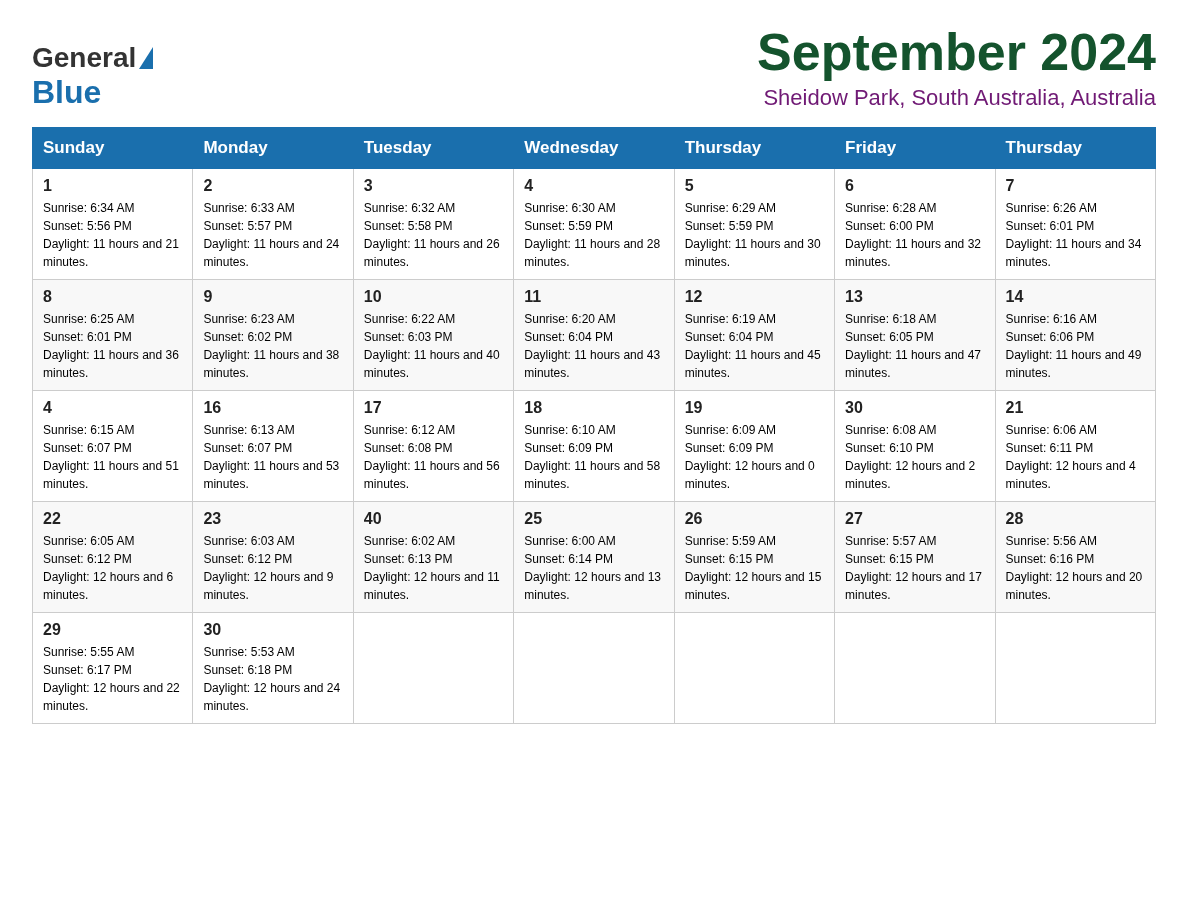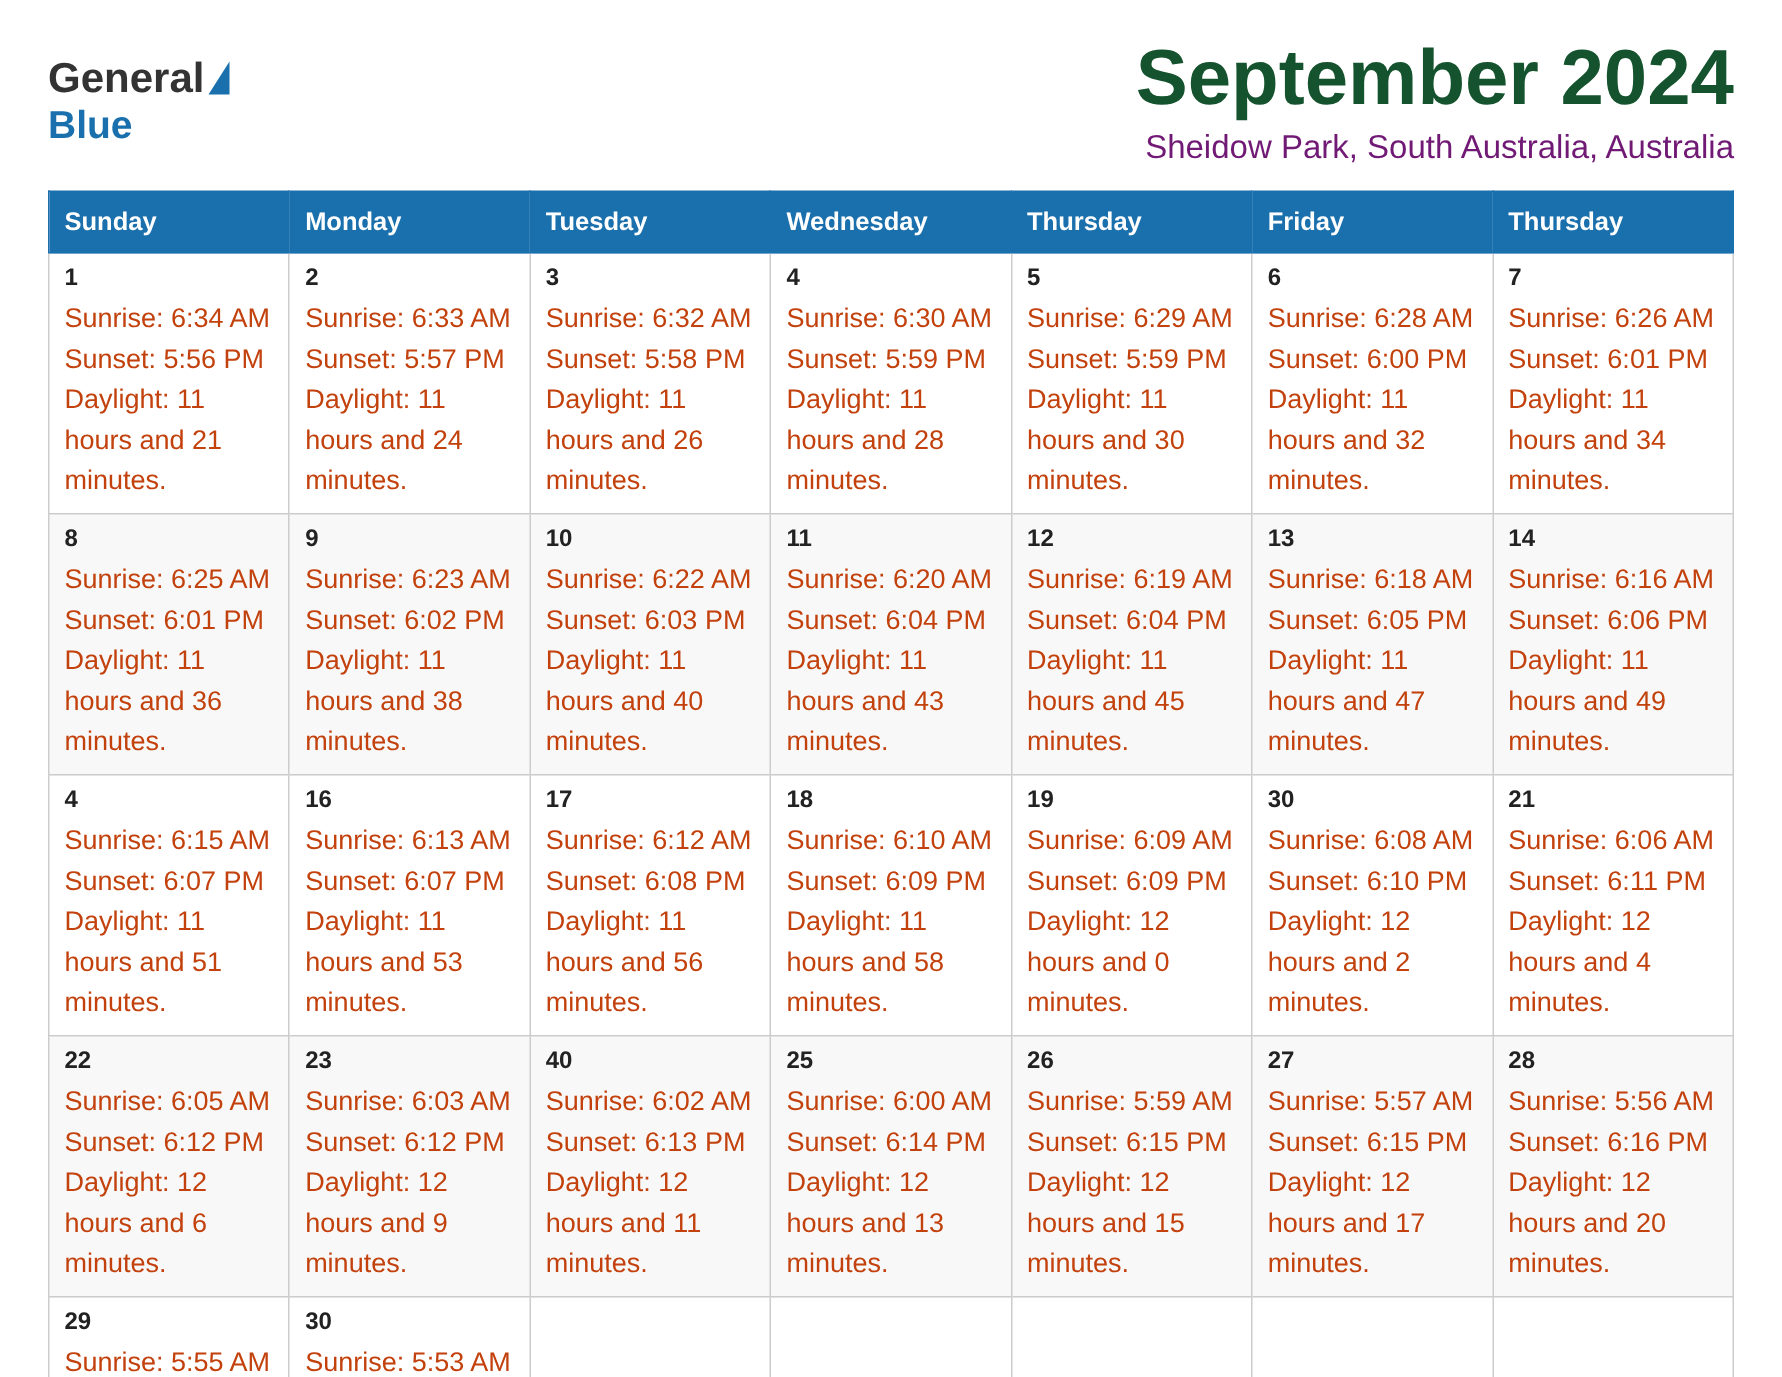--- a/index.html
+++ b/index.html
@@ -6,21 +6,21 @@
     body {
       font-family: Arial, sans-serif;
       background: #ffffff;
       padding: 24px 32px;
       width: 1188px;
       min-height: 918px;
     }
     .header-area {
       display: flex;
       justify-content: space-between;
-      align-items: center;
+      align-items: flex-end;
       margin-bottom: 16px;
       gap: 27px;
     }
     .logo {
       display: flex;
       flex-direction: column;
       align-items: flex-start;
     }
     .logo-general {
       color: #333;
@@ -31,21 +31,21 @@
       width: 0;
       height: 0;
       border-left: 14px solid transparent;
       border-bottom: 22px solid #1a6fad;
       display: inline-block;
       margin-left: 3px;
       margin-right: 1px;
     }
     .logo-blue {
       color: #1a6fad;
-      font-size: 26px;
+      font-size: 32px;
       font-weight: bold;
     }
     .title-area {
       text-align: right;
     }
     .month-title {
       font-size: 52px;
       font-weight: bold;
       color: #14532d;
       line-height: 1.1;
@@ -84,22 +84,22 @@
       background: #f8f8f8;
     }
     .day-number {
       font-size: 16px;
       font-weight: bold;
       color: #222;
       margin-bottom: 4px;
       display: block;
     }
     .day-info {
-      font-size: 18px;
-      color: #c2410c;
+      font-size: 12px;
+      color: #000000;
       line-height: 1.5;
     }
     .empty-cell {
       background: #fff !important;
     }
     .logo-wrapper {
       display: flex;
       align-items: center;
     }
   </style>

